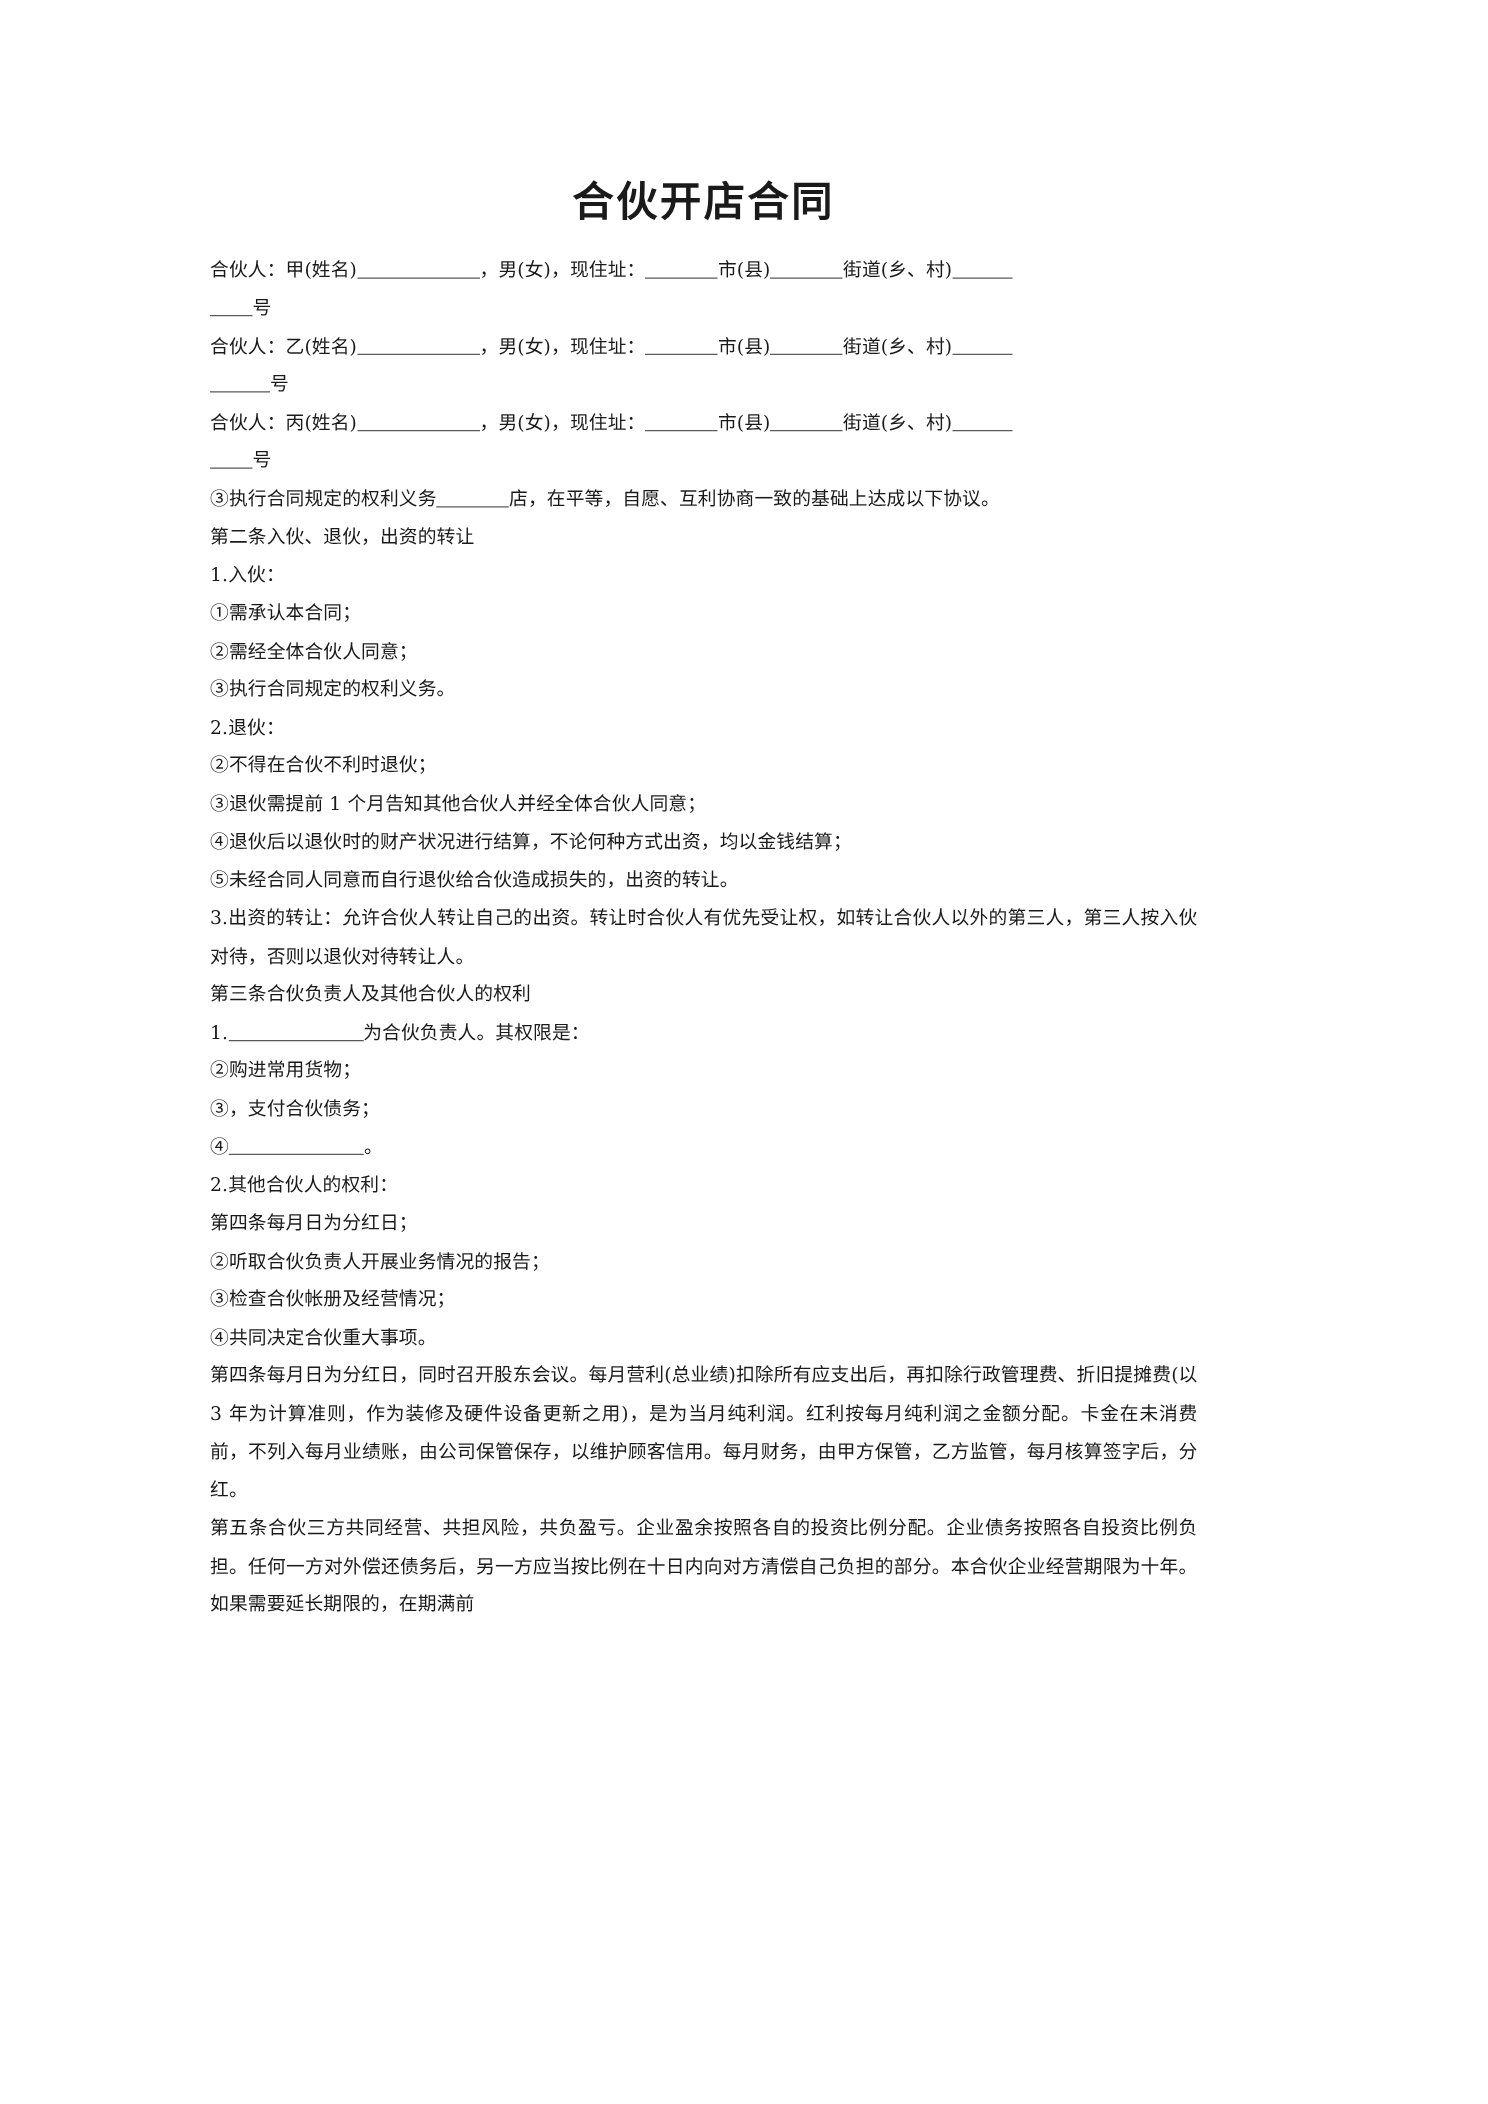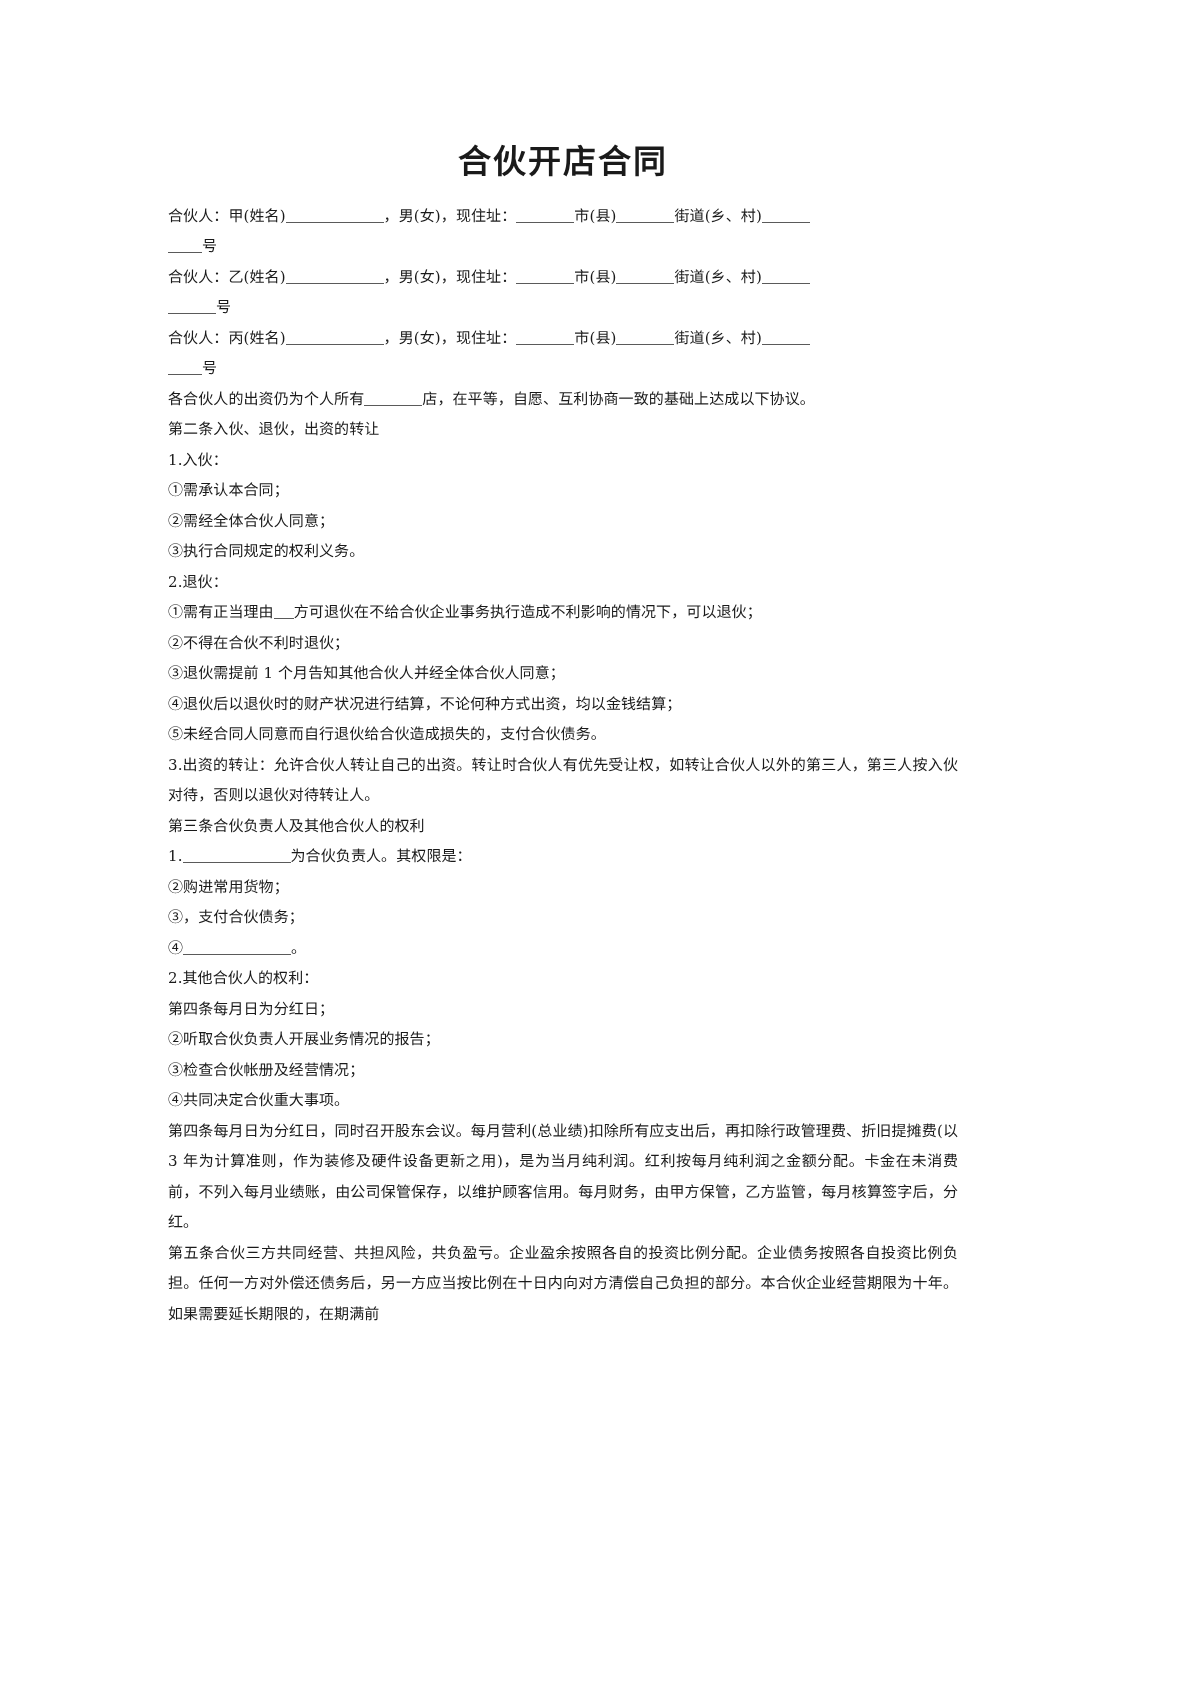--- a/index.html
+++ b/index.html
@@ -64,32 +64,31 @@
 </head>
 <body>
 
 <div class="page">
   <div class="doc-body">
     <h1 class="doc-title">合伙开店合同</h1>
     <div id="paragraph-container">
         <p class="para" id="partner-jia"><span>合伙人：甲(姓名)</span><span class="blank b-lg"></span><span>，男(女)，现住址：</span><span class="blank b-md"></span><span>市(县)</span><span class="blank b-md"></span><span>街道(乡、村)</span><span class="blank b-sm"></span><br><span class="blank b-xs"></span><span>号</span></p>
         <p class="para" id="partner-yi"><span>合伙人：乙(姓名)</span><span class="blank b-lg"></span><span>，男(女)，现住址：</span><span class="blank b-md"></span><span>市(县)</span><span class="blank b-md"></span><span>街道(乡、村)</span><span class="blank b-sm"></span><br><span class="blank b-sm"></span><span>号</span></p>
         <p class="para" id="partner-bing"><span>合伙人：丙(姓名)</span><span class="blank b-lg"></span><span>，男(女)，现住址：</span><span class="blank b-md"></span><span>市(县)</span><span class="blank b-md"></span><span>街道(乡、村)</span><span class="blank b-sm"></span><br><span class="blank b-xs"></span><span>号</span></p>
-        <p class="para" id="preamble"><span>各合伙人的出资仍为个人所有</span><span class="blank b-md"></span><span>店，在平等，自愿、互利协商一致的基础上达成以下协议。</span></p>
+        <p class="para" id="preamble"><span>③执行合同规定的权利义务</span><span class="blank b-md"></span><span>店，在平等，自愿、互利协商一致的基础上达成以下协议。</span></p>
         <p class="para" id="article-2-heading"><span>第二条入伙、退伙，出资的转让</span></p>
         <p class="para" id="article-2-1-heading"><span>1.入伙：</span></p>
         <p class="para" id="article-2-1-a"><span>①需承认本合同；</span></p>
         <p class="para" id="article-2-1-b"><span>②需经全体合伙人同意；</span></p>
         <p class="para" id="article-2-1-c"><span>③执行合同规定的权利义务。</span></p>
         <p class="para" id="article-2-2-heading"><span>2.退伙：</span></p>
-        <p class="para" id="article-2-2-a"><span>①需有正当理由</span><span class="blank b-tiny"></span><span>方可退伙在不给合伙企业事务执行造成不利影响的情况下，可以退伙；</span></p>
         <p class="para" id="article-2-2-b"><span>②不得在合伙不利时退伙；</span></p>
         <p class="para" id="article-2-2-c"><span>③退伙需提前 1 个月告知其他合伙人并经全体合伙人同意；</span></p>
         <p class="para" id="article-2-2-d"><span>④退伙后以退伙时的财产状况进行结算，不论何种方式出资，均以金钱结算；</span></p>
-        <p class="para" id="article-2-2-e"><span>⑤未经合同人同意而自行退伙给合伙造成损失的，支付合伙债务。</span></p>
+        <p class="para" id="article-2-2-e"><span>⑤未经合同人同意而自行退伙给合伙造成损失的，出资的转让。</span></p>
         <p class="para" id="article-2-3"><span>3.出资的转让：允许合伙人转让自己的出资。转让时合伙人有优先受让权，如转让合伙人以外的第三人，第三人按入伙对待，否则以退伙对待转让人。</span></p>
         <p class="para" id="article-3-heading"><span>第三条合伙负责人及其他合伙人的权利</span></p>
         <p class="para" id="article-3-1"><span>1.</span><span class="blank b-xl"></span><span>为合伙负责人。其权限是：</span></p>
         <p class="para" id="article-3-1-b"><span>②购进常用货物；</span></p>
         <p class="para" id="article-3-1-c"><span>③，支付合伙债务；</span></p>
         <p class="para" id="article-3-1-d"><span>④</span><span class="blank b-xl"></span><span>。</span></p>
         <p class="para" id="article-3-2-heading"><span>2.其他合伙人的权利：</span></p>
         <p class="para" id="article-3-2-a"><span>第四条每月日为分红日；</span></p>
         <p class="para" id="article-3-2-b"><span>②听取合伙负责人开展业务情况的报告；</span></p>
         <p class="para" id="article-3-2-c"><span>③检查合伙帐册及经营情况；</span></p>

